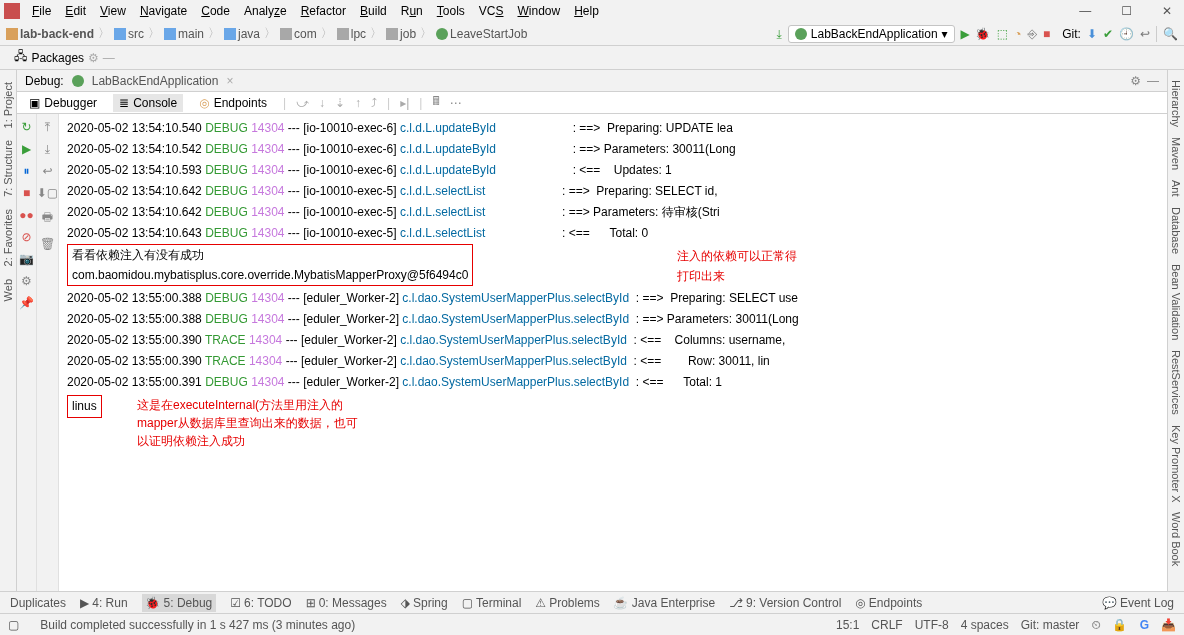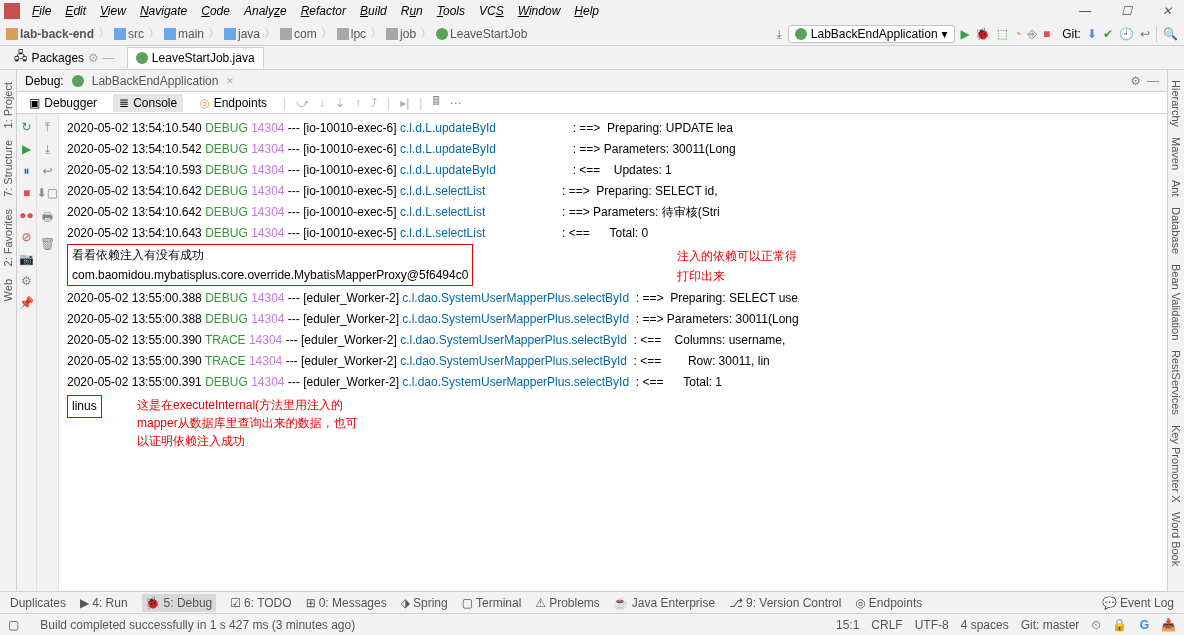--- a/index.html
+++ b/index.html
@@ -1,19 +1,19 @@
 <!DOCTYPE html>
 <html><head>
 <meta charset="utf-8">
 <style>
 * { margin:0; padding:0; box-sizing:border-box; font-family:"Segoe UI",Arial,sans-serif; font-size:12px; }
 body { background:#fff; color:#000; width:1184px; height:635px; overflow:hidden; position:relative; }
 .main-menu { height:22px; display:flex; align-items:center; padding:0 4px; gap:2px; background:#f2f2f2; }
 .main-menu .app-icon{width:16px;height:16px;background:#c94e4e;display:inline-block;margin-right:4px;}
-.main-menu span { padding:2px 6px; cursor:pointer;font-style:italic; }
+.main-menu span { padding:2px 6px; cursor:pointer; }
 .main-menu .path{ color:#8a8a8a; margin-left:10px; font-size:11px; white-space:nowrap; overflow:hidden;}
 .win-ctrl{position:absolute;right:6px;top:0;height:22px;display:flex;align-items:center;gap:18px;color:#555;}
 .nav-bar { height:24px; display:flex; align-items:center; padding:0 6px; gap:4px; background:#f2f2f2; border-bottom:1px solid #d0d0d0;}
 .nav-bar .crumb{display:flex;align-items:center;gap:2px;color:#555;}
 .nav-bar .crumb .ficon{width:12px;height:12px;display:inline-block;}
 .nav-bar .crumb .sep{color:#aaa;margin:0 2px;}
 .nav-right{margin-left:auto;display:flex;align-items:center;gap:6px;}
 .run-config{border:1px solid #c4c4c4;padding:1px 6px;border-radius:3px;display:flex;align-items:center;gap:4px;background:#fff;}
 .icon-sq{display:inline-block;width:12px;height:12px;}
 .tab-bar { height:24px; display:flex; align-items:center; background:#f2f2f2; border-bottom:1px solid #d0d0d0; padding-left:6px;}
@@ -123,24 +123,20 @@
   </div>
 </div>
 
 <div class="tab-bar">
   <div class="tab">
     <span>🖧</span>
     <span>Packages</span>
     <span style="margin-left:auto;color:#aaa">⚙</span>
     <span style="color:#aaa">—</span>
   </div>
-  <div class="tab active" style="margin-left:4px">
-    <span class="icon-sq" style="background:#5aa15a;border-radius:50%"></span>
-    <span>LeaveStartJob.java</span>
-  </div>
 </div>
 
 <div class="left-gutter">
   <div class="vlabel">1: Project</div>
   <div class="vlabel">7: Structure</div>
   <div class="vlabel">2: Favorites</div>
   <div class="vlabel">Web</div>
 </div>
 
 <div class="right-gutter">

